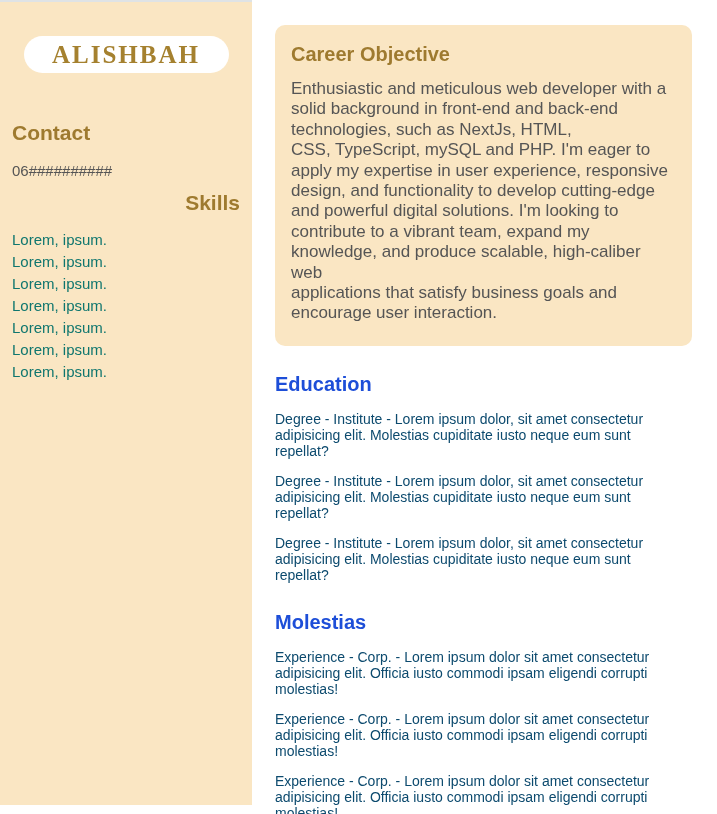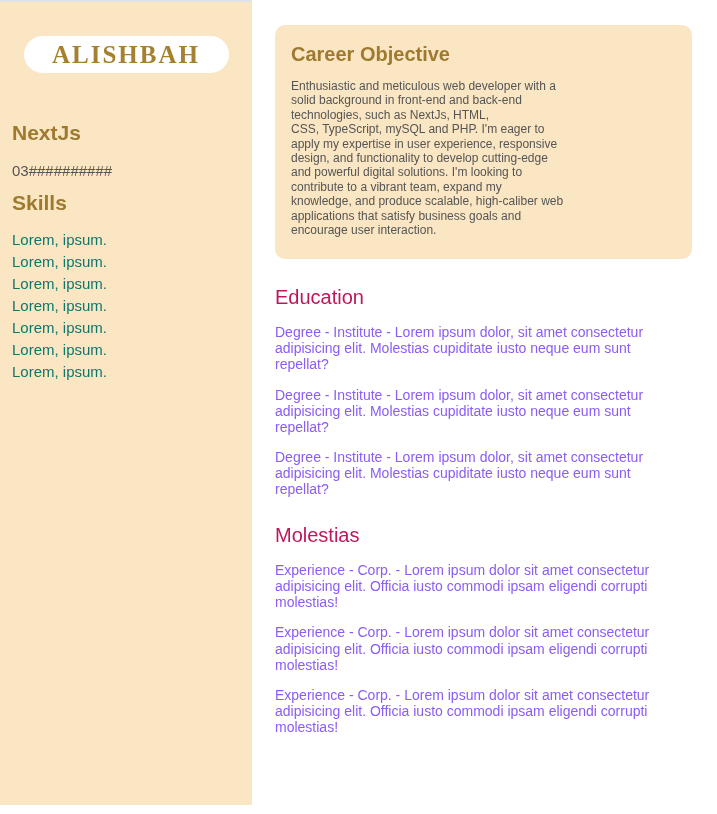--- a/index.html
+++ b/index.html
@@ -48,21 +48,21 @@
     letter-spacing: 2px;
     color: #A5812F;
   }
   .side-heading {
     font-size: 21px;
     font-weight: bold;
     color: #9E7A2F;
     margin: 0;
   }
   .contact-heading { margin-top: 48px; margin-bottom: 17px; }
-  .skills-heading  { margin-bottom: 14px; }
+  .skills-heading  { margin-bottom: 14px; text-align: right; }
   .side-item {
     font-size: 15px;
     color: #555555;
     margin: 0 0 12px 0;
   }
   .skills-list {
     list-style: none;
     margin: 0;
     padding: 0;
   }
@@ -85,53 +85,53 @@
     border-radius: 10px;
     padding: 18px 22px 22px 16px;
   }
   .card-heading {
     font-size: 20px;
     font-weight: bold;
     color: #9E7A2F;
     margin: 0 0 13px 0;
   }
   .career-text {
-    font-size: 12px;
+    font-size: 17px;
     line-height: 1.2;
     color: #555555;
     margin: 0;
     white-space: pre-line;
   }
   .section-heading {
     font-size: 20px;
-    font-weight: normal;
-    color: #be185d;
+    font-weight: bold;
+    color: #1d4ed8;
     margin: 27px 0 15px 0;
   }
   .entry {
     font-size: 14px;
     line-height: 1.15;
-    color: #8b5cf6;
+    color: #0c4a6e;
     margin: 0 0 14px 0;
     max-width: 390px;
   }
 </style>
 </head>
 <body>
 
 <div class="page">
   <div class="top-strip"></div>
 
   <aside class="sidebar">
     <div class="name-pill">
       <span class="name-text">ALISHBAH</span>
     </div>
 
-    <h2 class="side-heading contact-heading">NextJs</h2>
-    <p class="side-item">03##########</p>
+    <h2 class="side-heading contact-heading">Contact</h2>
+    <p class="side-item">06##########</p>
 
     <h2 class="side-heading skills-heading">Skills</h2>
     <ul class="skills-list">
       <li>Lorem, ipsum.</li>
       <li>Lorem, ipsum.</li>
       <li>Lorem, ipsum.</li>
       <li>Lorem, ipsum.</li>
       <li>Lorem, ipsum.</li>
       <li>Lorem, ipsum.</li>
       <li>Lorem, ipsum.</li>

